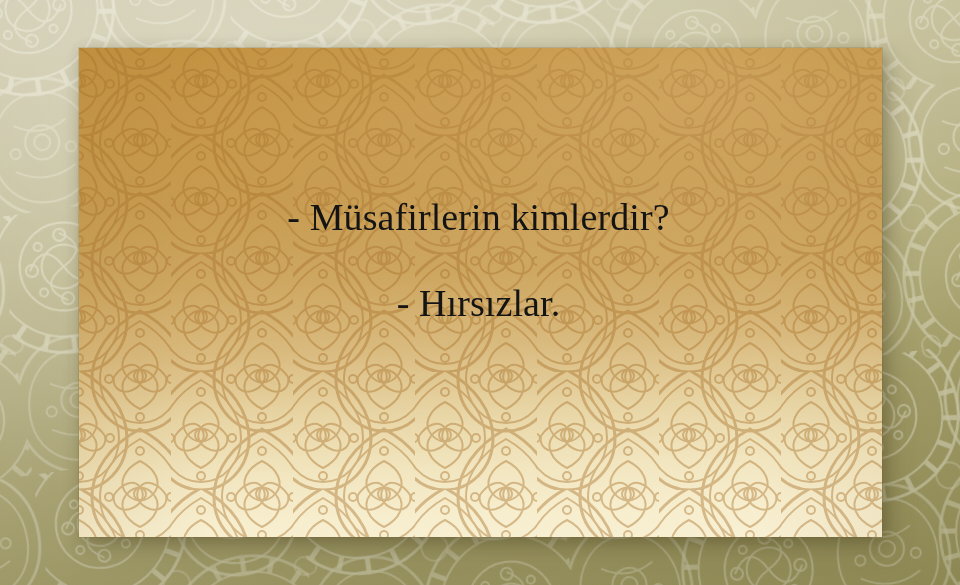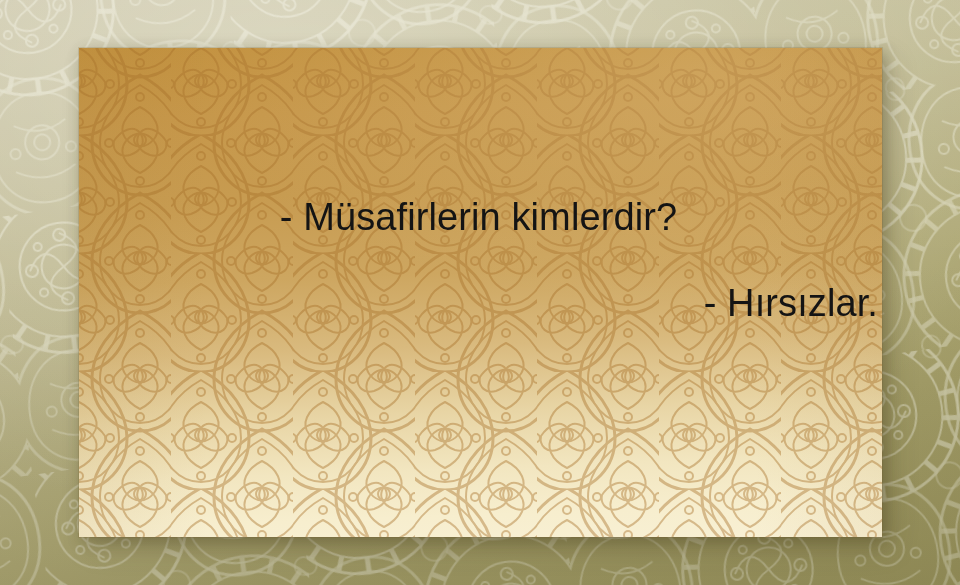--- a/index.html
+++ b/index.html
@@ -94,35 +94,35 @@
 
   
   .textbox {
     position: absolute;
     left: 0;
     right: 0;
     top: 150px;
     text-align: center;
     color: #141414;
     user-select: none;
+    font-family: Liberation Serif, serif;
   }
   .line {
     font-size: 38px;
     line-height: 1.00;
     letter-spacing: .1px;
     white-space: pre;
   }
   .line-1 {
     margin: 0 0 48px 0;
     padding-right: 4px;
   }
   .line-2 {
-    margin: 0;
+    margin: 17px;
     padding-right: 4px;
-    text-align: right;
   }
 </style>
 </head>
 <body>
 
 <div id="stage">
 
   <div class="backdrop">
     <div class="backdrop-pattern">
       <svg viewBox="0 0 1040 665" preserveAspectRatio="xMidYMid slice" xmlns="http://www.w3.org/2000/svg">

